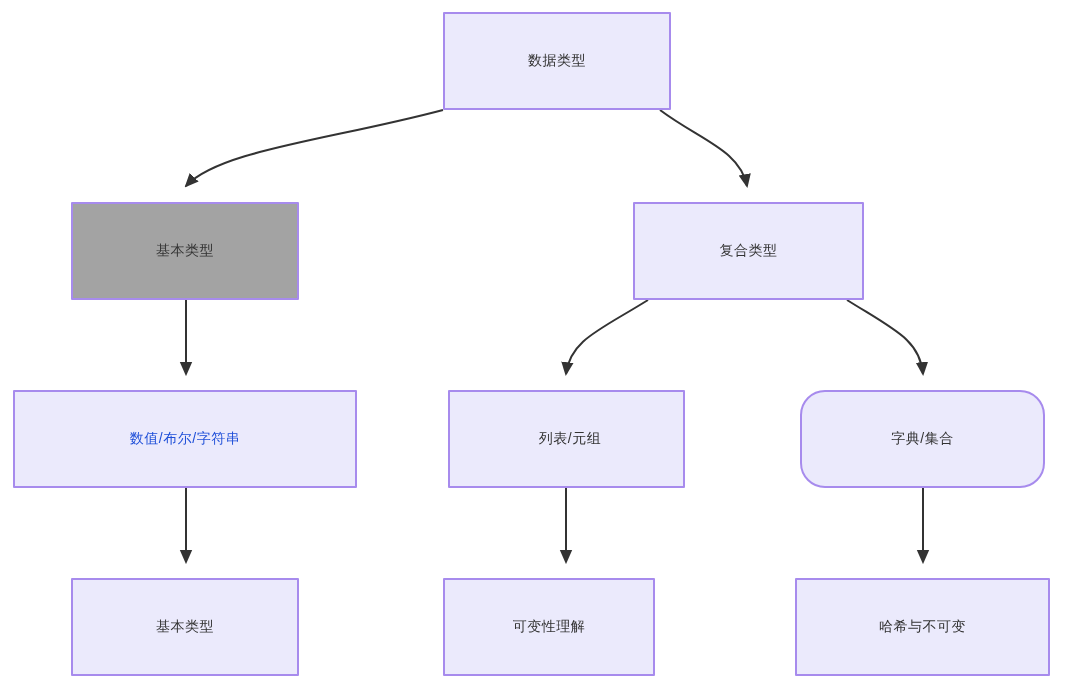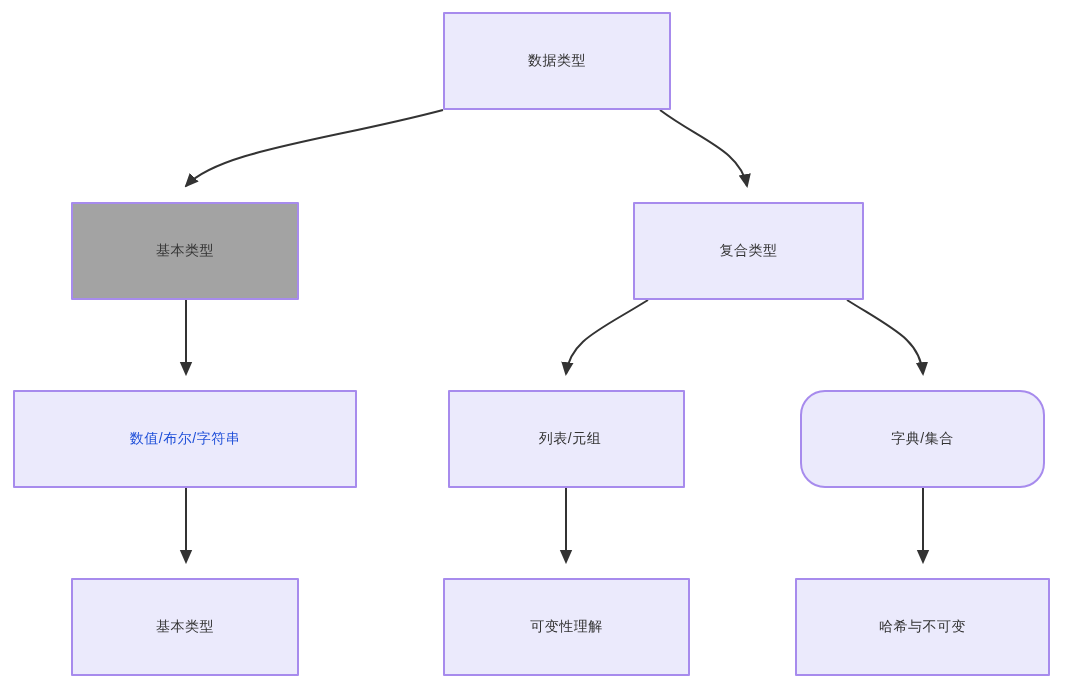--- a/index.html
+++ b/index.html
@@ -85,21 +85,21 @@
       </div>
       <div class="node" style="left: 448px; top: 390px; width: 237px; height: 98px; background: rgb(235, 234, 252); border-color: rgb(167, 139, 237); padding-left: 7px;">
         <span class="node-label" style="color: rgb(51, 51, 51);">列表/元组</span>
       </div>
       <div class="node" style="left: 800px; top: 390px; width: 245px; height: 98px; background: rgb(235, 234, 252); border-color: rgb(167, 139, 237); border-radius: 25px;">
         <span class="node-label" style="color: rgb(51, 51, 51);">字典/集合</span>
       </div>
       <div class="node" style="left: 71px; top: 578px; width: 228px; height: 98px; background: rgb(235, 234, 252); border-color: rgb(167, 139, 237);">
         <span class="node-label" style="color: rgb(51, 51, 51);">基本类型</span>
       </div>
-      <div class="node" style="left: 443px; top: 578px; width: 247px; height: 98px; background: rgb(235, 234, 252); border-color: rgb(167, 139, 237);">
+      <div class="node" style="left: 443px; top: 578px; width: 212px; height: 98px; background: rgb(235, 234, 252); border-color: rgb(167, 139, 237);">
         <span class="node-label" style="color: rgb(51, 51, 51);">可变性理解</span>
       </div>
       <div class="node" style="left: 795px; top: 578px; width: 255px; height: 98px; background: rgb(235, 234, 252); border-color: rgb(167, 139, 237);">
         <span class="node-label" style="color: rgb(51, 51, 51);">哈希与不可变</span>
       </div>
     </div>
 
 </div>
 
 </body></html>

